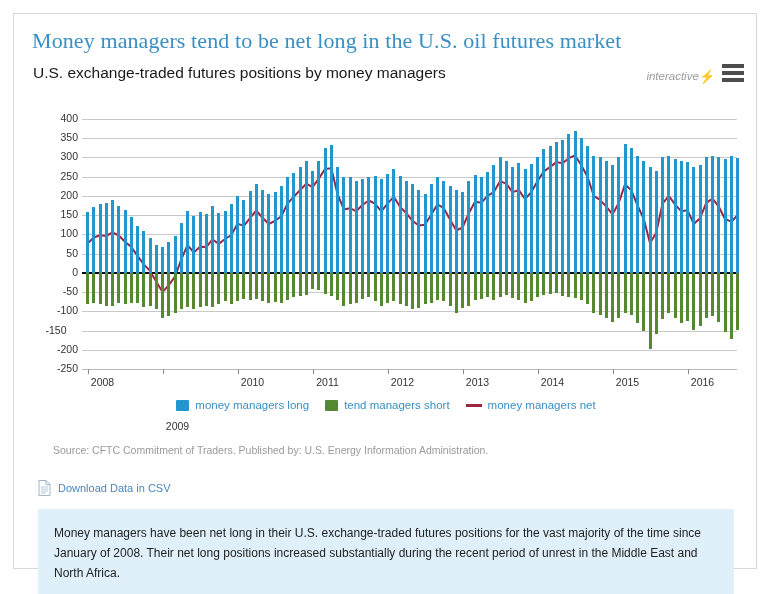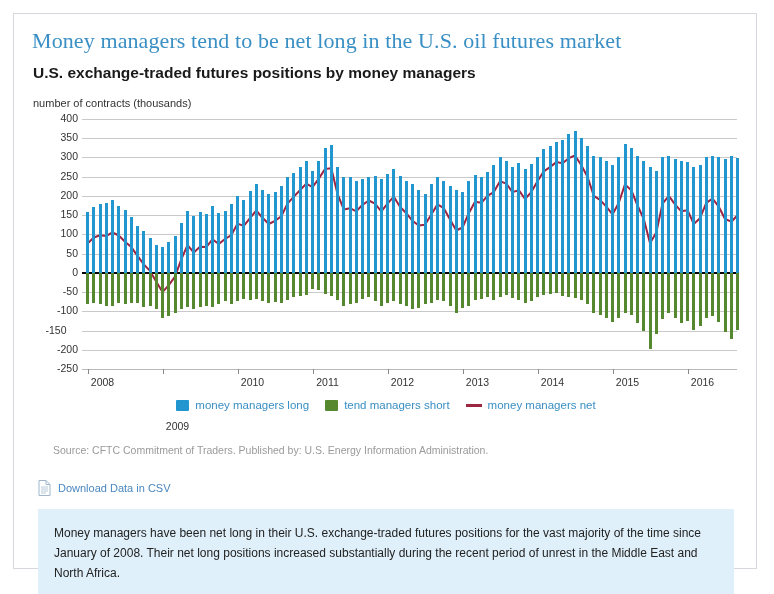--- a/index.html
+++ b/index.html
@@ -17,21 +17,21 @@
     box-sizing:border-box;
   }
   .page-title{
     position:absolute;left:18px;top:14px;
     font-family:"Liberation Serif", serif;
     font-size:22px;color:#3a8fc4;
     white-space:nowrap;letter-spacing:.1px;
   }
   .chart-title{
     position:absolute;left:19px;top:50px;
-    font-size:15.5px;font-weight:bold;color:#1a1a1a;
+    font-size:15.5px;font-weight:normal;color:#1a1a1a;
     white-space:nowrap;
   }
   .interactive-wrap{
     position:absolute;right:12px;top:50px;
     display:flex;align-items:center;gap:2px;
   }
   .interactive-label{
     font-size:11.5px;font-style:italic;color:#9b9b9b;
   }
   .bolt{color:#f0a500;font-size:13px;line-height:1;margin-left:-1px;}
@@ -94,22 +94,30 @@
 </style>
 </head>
 <body>
 
 <div class="card">
 
   <div class="page-title">Money managers tend to be net long in the U.S. oil futures market</div>
 
   <div class="chart-title">U.S. exchange-traded futures positions by money managers</div>
 
-
-  <div class="y-axis-label">number of contracts (thousands)</div>
+  <div class="interactive-wrap">
+    <span class="interactive-label">interactive</span>
+    <span class="bolt">⚡</span>
+    <span class="hamburger">
+      <span></span>
+        <span></span>
+        <span></span>
+    </span>
+  </div>
+
 
   <div class="plot-outer">
     <div class="yticks">
         <div class="ytick" style="top: 0px;">400</div>
         <div class="ytick" style="top: 19.2308px;">350</div>
         <div class="ytick" style="top: 38.4615px;">300</div>
         <div class="ytick" style="top: 57.6923px;">250</div>
         <div class="ytick" style="top: 76.9231px;">200</div>
         <div class="ytick" style="top: 96.1538px;">150</div>
         <div class="ytick" style="top: 115.385px;">100</div>

